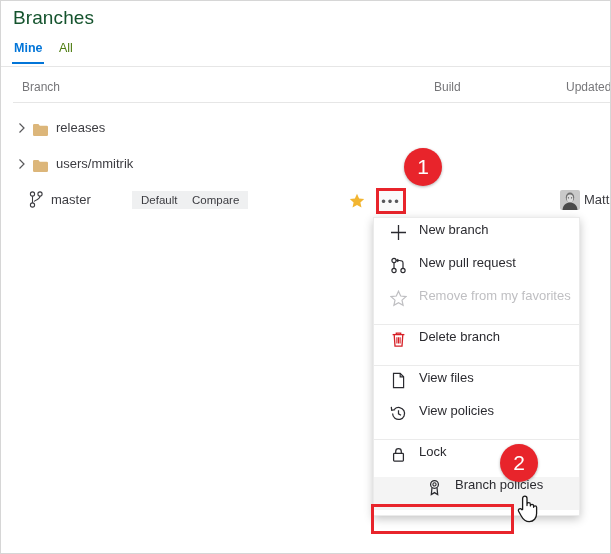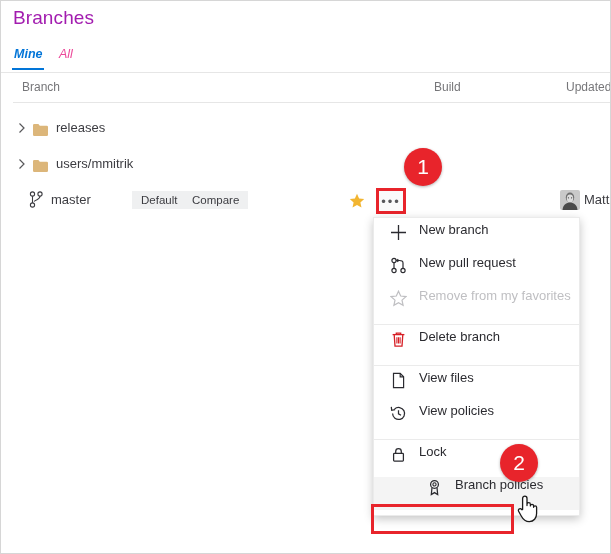--- a/index.html
+++ b/index.html
@@ -20,40 +20,39 @@
     box-sizing: border-box;
     overflow: hidden;
   }
 
   
   .page-title {
     position: absolute;
     left: 12px;
     top: 6px;
     font-size: 19px;
-    color: #a21caf;
+    color: #14532d;
     font-weight: 400;
     letter-spacing: .1px;
   }
 
   .pivot-bar {
     position: absolute;
     left: 0;
-    top: 42px;
+    top: 36px;
     width: 100%;
     height: 29px;
     border-bottom: 1px solid #e6e6e6;
-    font-style: italic;
   }
   .pivot {
     position: absolute;
     top: 0;
     font-size: 12.5px;
     padding: 4px 2px 7px 2px;
-    color: #ec4899;
+    color: #4d7c0f;
     cursor: pointer;
   }
   .pivot.selected {
     color: #0275d8;
     font-weight: bold;
     border-bottom: 2px solid #0275d8;
   }
   .pivot-mine { left: 11px; }
   .pivot-all  { left: 56px; }
 

